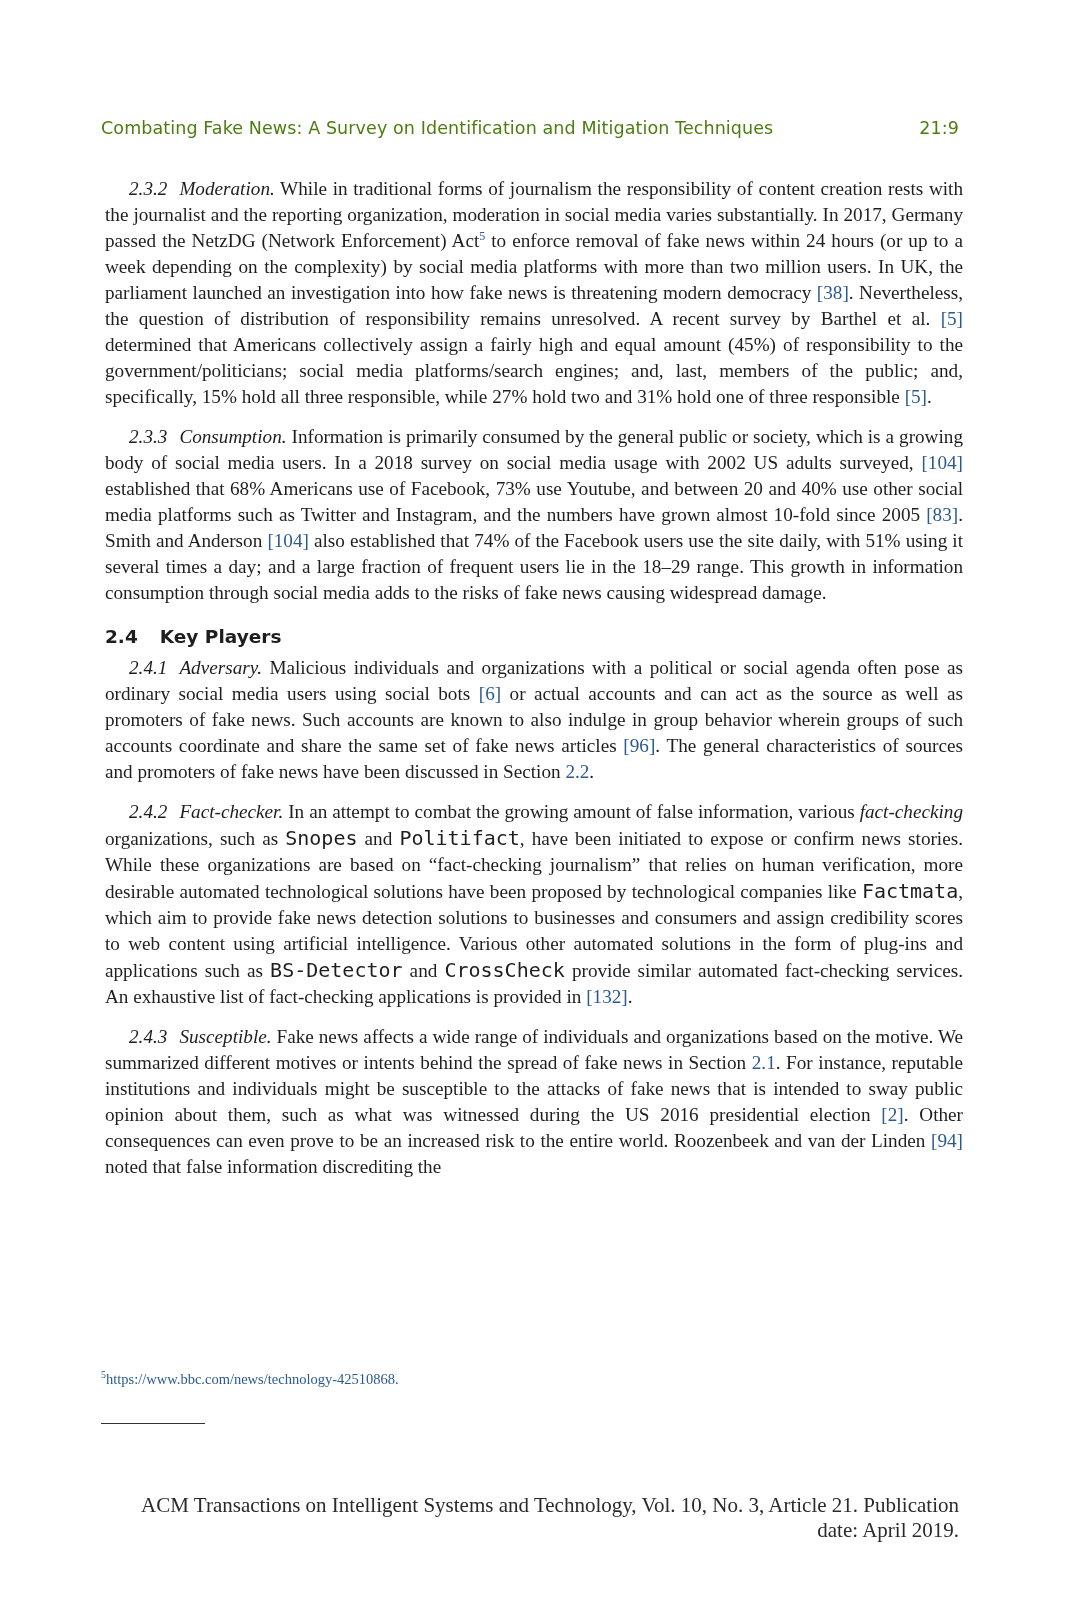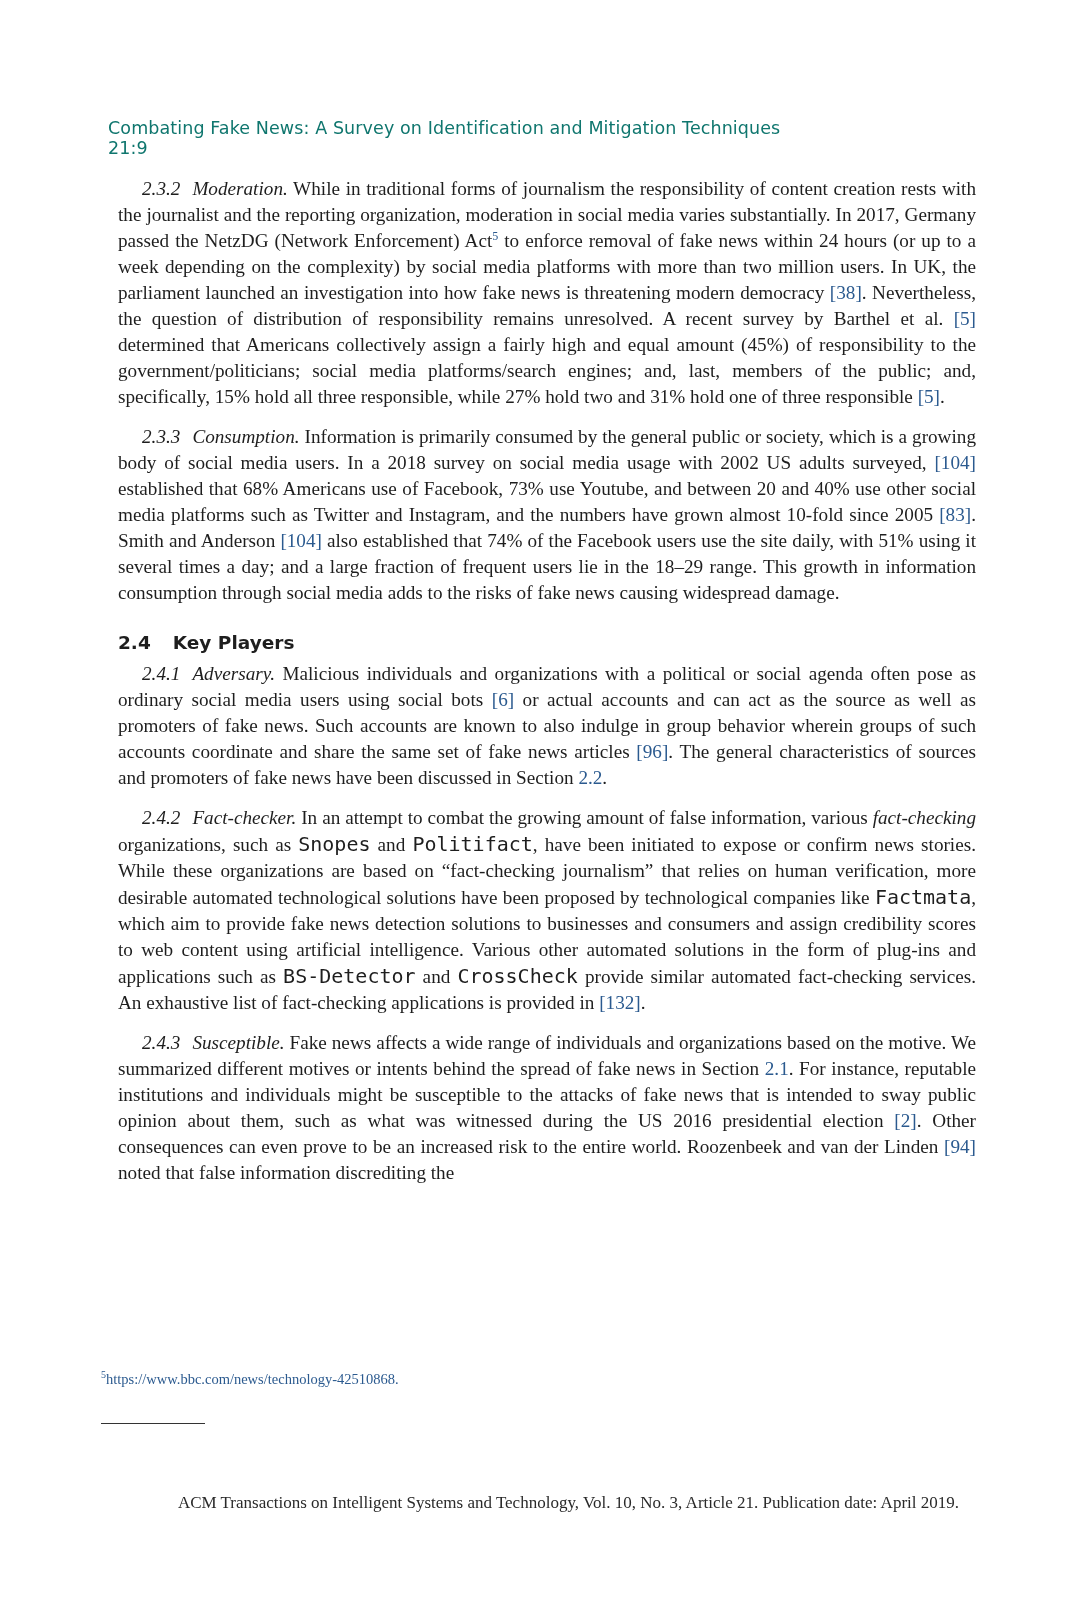--- a/index.html
+++ b/index.html
@@ -1,38 +1,38 @@
 <!DOCTYPE html>
 <html><head>
 <meta charset="utf-8">
 <style>
   html, body { margin: 0; padding: 0; background: #ffffff; }
   body { width: 1080px; height: 1600px; position: relative; overflow: hidden;
          font-family: "Liberation Serif", "DejaVu Serif", serif; color: #1e1e1e; }
   .page { position: absolute; left: 101px; top: 0; width: 858px; }
-  .running-header { position: absolute; top: 118px; left: 7px; width: 858px; display: flex;
+  .running-header { position: absolute; top: 118px; left: 0; width: 858px; display: flex;
                     justify-content: space-between; font-family: "DejaVu Sans", "Liberation Sans", sans-serif;
-                    font-size: 17.5px; color: #0f766e; letter-spacing: 0.1px; flex-direction: column; }
-  .body { position: absolute; top: 176px; left: 17px; width: 858px; font-size: 19.2px; line-height: 26px;
+                    font-size: 17.5px; color: #4d7c0f; letter-spacing: 0.1px; }
+  .body { position: absolute; top: 176px; left: 4px; width: 858px; font-size: 19.2px; line-height: 26px;
           text-align: justify; hyphens: manual; }
   p { margin: 0; }
   .para { margin-bottom: 14px; }
   .indent { text-indent: 24px; }
   .sub-num { font-style: italic; margin-right: 12px; }
   .sub-title { font-style: italic; }
   .section-heading { font-family: "DejaVu Sans", "Liberation Sans", sans-serif; font-weight: bold;
-                     font-size: 18.5px; margin: 25px 0 6px 0; line-height: 24px; }
+                     font-size: 18.5px; margin: 19px 0 6px 0; line-height: 24px; }
   .section-heading .num { margin-right: 22px; }
   .cite { color: #2b5a8f; }
   .mono { font-family: "DejaVu Sans Mono", "Liberation Mono", monospace; font-size: 20px; }
   sup { font-size: 12px; line-height: 0; color: #2b5a8f; }
   .footnote-rule { position: absolute; top: 1423px; left: 0; width: 104px; border-top: 1px solid #333; }
   .footnote { position: absolute; top: 1371px; left: 0; font-size: 14.5px; color: #2b5a8f; }
   .footnote sup { color: #2b5a8f; font-size: 10px; }
-  .footer { position: absolute; top: 1493px; left: 0; width: 858px; text-align: right; font-size: 17px; color: #2a2a2a; }
+  .footer { position: absolute; top: 1493px; left: 0; width: 858px; text-align: right; font-size: 21px; color: #2a2a2a; }
 </style>
 </head>
 <body>
 
 <div class="page">
 
   <div class="running-header">
     <span>Combating Fake News: A Survey on Identification and Mitigation Techniques</span>
     <span>21:9</span>
   </div>

